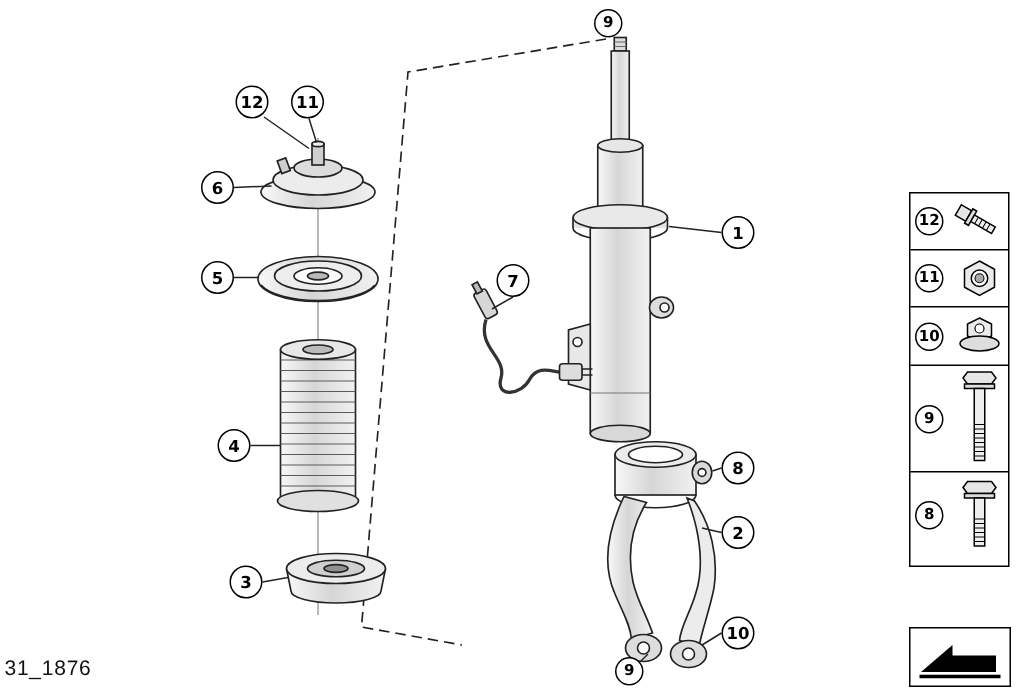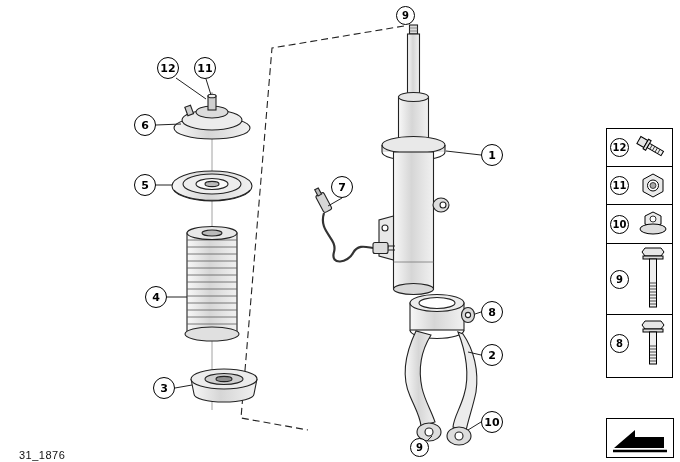--- a/index.html
+++ b/index.html
@@ -26,22 +26,22 @@
     box-sizing:border-box;
   }
   .legend-row.sep { border-bottom:1px solid #000; }
   .legend-icon { flex:1; display:flex; align-items:center; justify-content:center; }
   .arrow-box {
     position:absolute; left:606px; top:418px; width:68px; height:40px;
     border:1.5px solid #000; box-sizing:border-box; background:#fff;
     display:flex; align-items:center; justify-content:center; z-index:4;
   }
   .footer-code {
-    position:absolute; left:3px; top:449px; font-size:11px; color:#111;
-    letter-spacing:0.5px; z-index:4;margin-left:16px;
+    position:absolute; left:3px; top:437px; font-size:14px; color:#111;
+    letter-spacing:0.5px; z-index:4;
   }
 </style>
 </head>
 <body>
 
 <div id="stage">
 
   <svg id="drawing" width="680" height="462" viewBox="0 0 680 462">
     <defs>
       <linearGradient id="gMetal" x1="0" y1="0" x2="1" y2="0">

